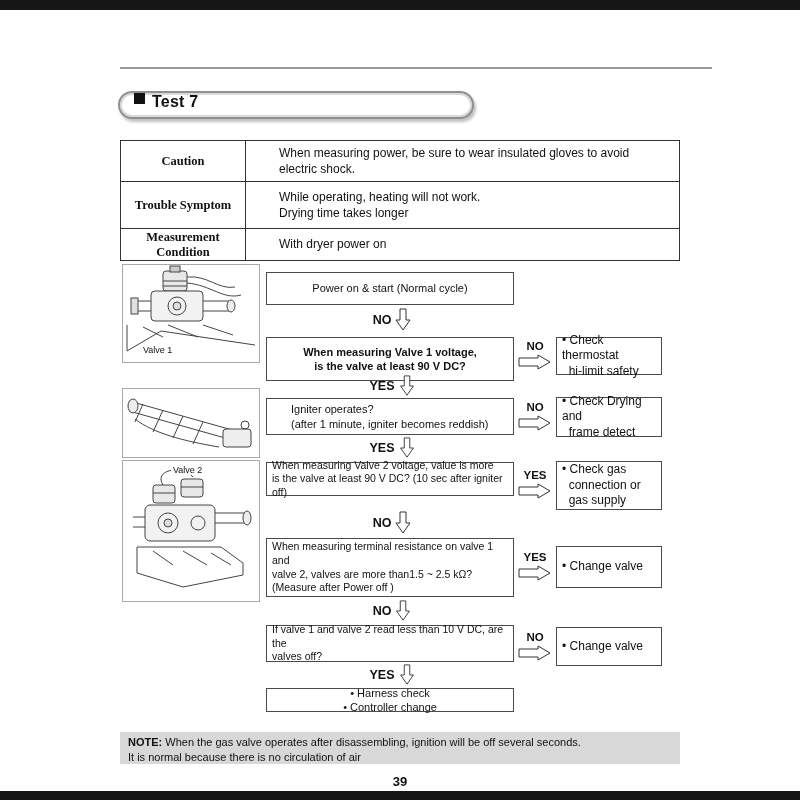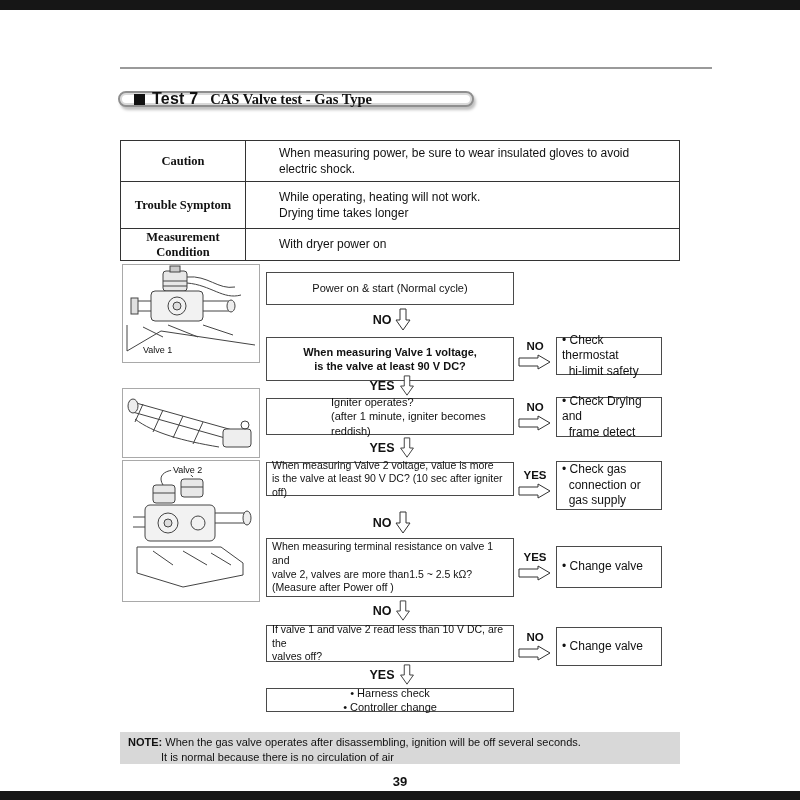--- a/index.html
+++ b/index.html
@@ -5,24 +5,24 @@
   html,body { margin:0; padding:0; }
   body {
     width:800px; height:800px; position:relative; background:#ffffff;
     font-family:"Liberation Sans", sans-serif; color:#111; overflow:hidden;
   }
   .bar { position:absolute; left:0; right:0; background:#161616; }
   .rule { position:absolute; left:120px; width:592px; height:2px; background:#9a9a9a; }
 
   
   .title-box {
-    position:absolute; left:118px; top:91px; width:356px; height:16px;
+    position:absolute; left:118px; top:91px; width:356px; height:28px;
     border:2px solid #8f8f8f; border-radius:16px; background:#fff;
     box-shadow: inset 0 0 0 2px #d9d9d9, 2px 3px 3px rgba(0,0,0,0.25);
-    display:flex; align-items:center; padding-left:14px; box-sizing:border-box;
+    display:flex; align-items:flex-start; padding-left:14px; box-sizing:border-box;
   }
   .title-bullet { width:11px; height:11px; background:#111; margin-right:7px; flex:0 0 auto; }
   .title-test { font-weight:bold; font-size:16px; margin-right:12px; letter-spacing:0.2px; }
   .title-text { font-family:"Liberation Serif", serif; font-weight:bold; font-size:14.5px; }
 
   
   .info-table { position:absolute; left:120px; top:140px; width:560px; border:1px solid #333; border-bottom:none; box-sizing:border-box; background:#fff; }
   .info-row { display:flex; border-bottom:1px solid #333;gap:23px; }
   .info-label {
     width:125px; flex:0 0 125px; border-right:1px solid #333;
@@ -63,35 +63,34 @@
   .img-caption {
     position:absolute; font-size:9px; background:rgba(255,255,255,0.9); padding:0 2px; color:#111;
   }
 
   
   .note {
     position:absolute; left:120px; top:732px; width:560px; height:32px; background:#d8d8d8;
     font-size:11px; line-height:1.35; padding:3px 8px; box-sizing:border-box;
   }
   .note .nlabel { font-weight:bold; }
-  .note .l2 { margin-left:33px; }
+  .note .l2 { }
 
   .pagenum { position:absolute; top:774px; left:0; width:800px; text-align:center; font-weight:bold; font-size:13px; }
 </style>
 </head>
 <body>
 
 <div class="bar" style="top:0;height:10px;"></div>
 <div class="bar" style="bottom:0;height:9px;"></div>
 <div class="rule" style="top:67px;"></div>
 
 <div class="title-box">
   <span class="title-bullet"></span>
   <span class="title-test">Test 7</span>
-  <span class="title-text">CAS Valve test - Gas Type</span>
 </div>
 
 <div class="info-table">
   <div class="info-row" style="height:40px;">
     <div class="info-label">Caution</div>
     <div class="info-value">When measuring power, be sure to wear insulated gloves to avoid electric shock.</div>
   </div>
   <div class="info-row" style="height:46px;">
     <div class="info-label">Trouble Symptom</div>
     <div class="info-value">While operating, heating will not work.
@@ -180,21 +179,21 @@
 <div class="side-box" style="top:337px; height:38px;">• Check thermostat
   hi-limit safety</div>
 
 <div class="down-conn" style="top:374px; height:23px;">
   <span class="lbl">YES</span>
   <svg width="16" height="22" viewBox="0 0 16 24">
     <path d="M5 1 H11 V12 H15 L8 22 L1 12 H5 Z" fill="#ffffff" stroke="#333333"></path>
   </svg>
 </div>
 
-<div class="fc-box" style="top:398px; height:37px; padding-left:64px;">Igniter operates?
+<div class="fc-box" style="top:398px; height:37px; padding-left:24px;">Igniter operates?
 (after 1 minute, igniter becomes reddish)</div>
 <div class="right-conn" style="top:402px;">
   <span class="lbl">NO</span>
   <svg width="34" height="16" viewBox="0 0 34 16">
     <path d="M1 4 H20 V1 L32 8 L20 15 V12 H1 Z" fill="#ffffff" stroke="#333333"></path>
   </svg>
 </div>
 <div class="side-box" style="top:397px; height:40px;">• Check Drying and
   frame detect</div>
 

